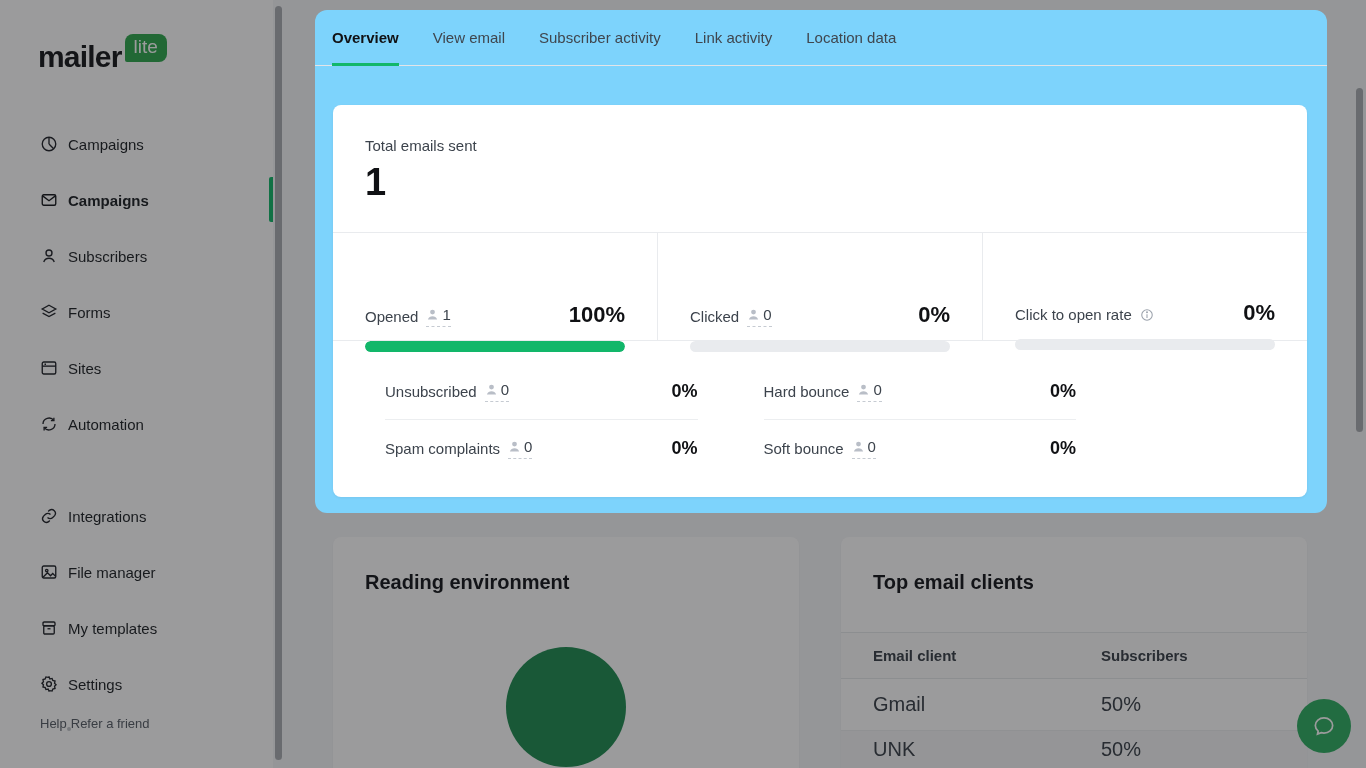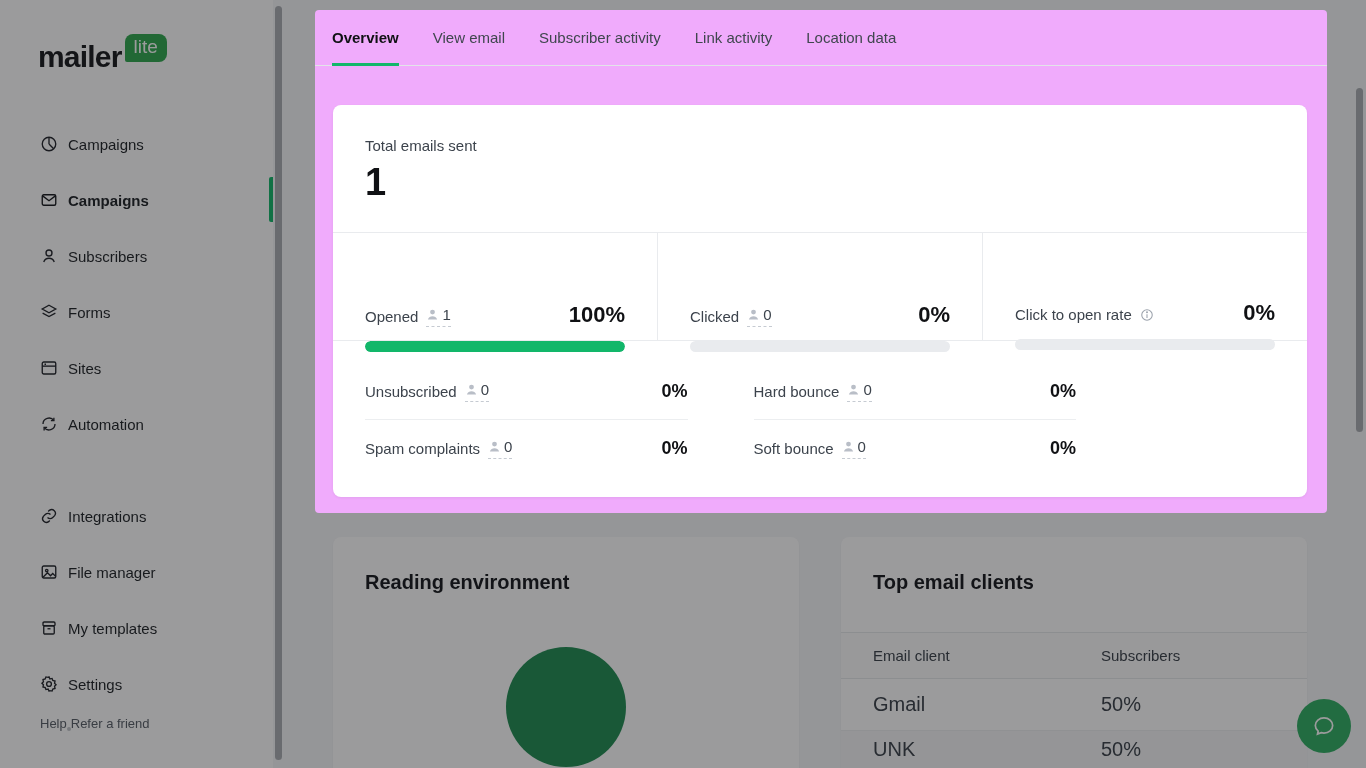--- a/index.html
+++ b/index.html
@@ -25,34 +25,34 @@
   .v-scroll.left { left:275px; top:6px; height:754px; }
   .v-scroll.right { left:1356px; top:88px; height:344px; }
 
   
   .card { position:absolute; background:#fff; border-radius:8px; box-shadow:0 1px 2px rgba(16,24,40,.05); }
   .card-reading { left:333px; top:537px; width:466px; height:231px; border-bottom-left-radius:0; border-bottom-right-radius:0; }
   .card-clients { left:841px; top:537px; width:466px; height:231px; border-bottom-left-radius:0; border-bottom-right-radius:0; }
   .card-title { position:absolute; left:32px; top:34px; font-size:20px; font-weight:700; color:#15181c; }
   .pie { position:absolute; left:173px; top:110px; width:120px; height:120px; border-radius:50%; background:#1f8c52; }
   .tbl-head { position:absolute; left:0; top:95px; width:466px; height:47px; display:flex; align-items:center;
-    border-top:1px solid #e6e8eb; border-bottom:1px solid #e6e8eb; font-size:15px; font-weight:400; color:#3a4149; background:#fbfbfc; }
+    border-top:1px solid #e6e8eb; border-bottom:1px solid #e6e8eb; font-size:15px; font-weight:700; color:#3a4149; background:#fbfbfc; }
   .tbl-row { position:absolute; left:0; width:466px; height:52px; display:flex; align-items:center;
     font-size:20px; color:#3a4149; }
   .tbl-row.r1 { top:142px; border-bottom:1px solid #eceef0; }
   .tbl-row.r2 { top:194px; height:37px; background:#f4f5f7; }
   .col-a { padding-left:32px; width:260px; }
   .col-b { }
 
   .chat-bubble { position:absolute; left:1297px; top:699px; width:54px; height:54px; border-radius:50%;
     background:#2fae62; display:flex; align-items:center; justify-content:center; cursor:pointer; }
 
   
-  .spotlight { position:absolute; left:315px; top:10px; width:1012px; height:503px; background:#f0abfc;
-    border-radius:4px; box-shadow:0 0 0 3000px rgba(16,17,20,0.42); z-index:10; }
+  .spotlight { position:absolute; left:315px; top:10px; width:1012px; height:503px; background:#7dd3fc;
+    border-radius:12px; box-shadow:0 0 0 3000px rgba(16,17,20,0.42); z-index:10; }
   .tabbar { position:relative; height:56px; border-bottom:1px solid #e2e4e8; display:flex; align-items:stretch;
     padding-left:17px; gap:34px; }
   .tab { position:relative; display:flex; align-items:center; font-size:15px; color:#3f464e; font-weight:500; cursor:pointer; }
   .tab.active { color:#101114; font-weight:700; }
   .tab.active::after { content:""; position:absolute; left:0; right:0; bottom:-1px; height:3px; background:#12b76a; }
 
   .stats-card { position:absolute; left:18px; top:95px; width:974px; height:392px; background:#fff;
     border-radius:8px; box-shadow:0 1px 3px rgba(16,24,40,.06); }
   .total-block { padding:32px 32px 0; }
   .total-label { font-size:15px; color:#3c434c; }
@@ -61,21 +61,21 @@
   .metrics-row { position:absolute; left:0; top:128px; width:974px; height:107px; display:flex; }
   .metric { flex:1; padding:29px 32px 0; }
   .metric + .metric { border-left:1px solid #e9ebee; }
   .metric-head { display:flex; justify-content:space-between; align-items:baseline; }
   .metric-label { font-size:15px; color:#3c434c; display:inline-flex; align-items:center; gap:8px;margin-top:44px; }
   .count-group { display:inline-flex; align-items:center; gap:3px; border-bottom:1px dashed #c6cbd2;
     padding-bottom:3px; font-size:15px; color:#3c434c; cursor:help; }
   .metric-pct { font-size:22px; font-weight:700; color:#101114; }
   .bar { margin-top:13px; height:11px; border-radius:6px; background:#e9ebee; overflow:hidden; }
   .bar i { display:block; height:100%; background:#12b76a; border-radius:6px; }
-  .secondary { position:absolute; left:0; top:236px; width:777px; display:flex; }
+  .secondary { position:absolute; left:0; top:236px; width:777px; display:flex;padding-left:20px; }
   .sec-col { flex:1; padding:22px 34px 0 32px; }
   .srow { display:flex; justify-content:space-between; align-items:center; height:57px; }
   .srow.first { border-bottom:1px solid #eceef0; }
   .srow-label { font-size:15px; color:#3c434c; display:inline-flex; align-items:center; gap:8px; }
   .srow-pct { font-size:18px; font-weight:700; color:#101114; }
   .info-icon { display:inline-flex; cursor:help; }
 </style>
 </head>
 <body>
 

